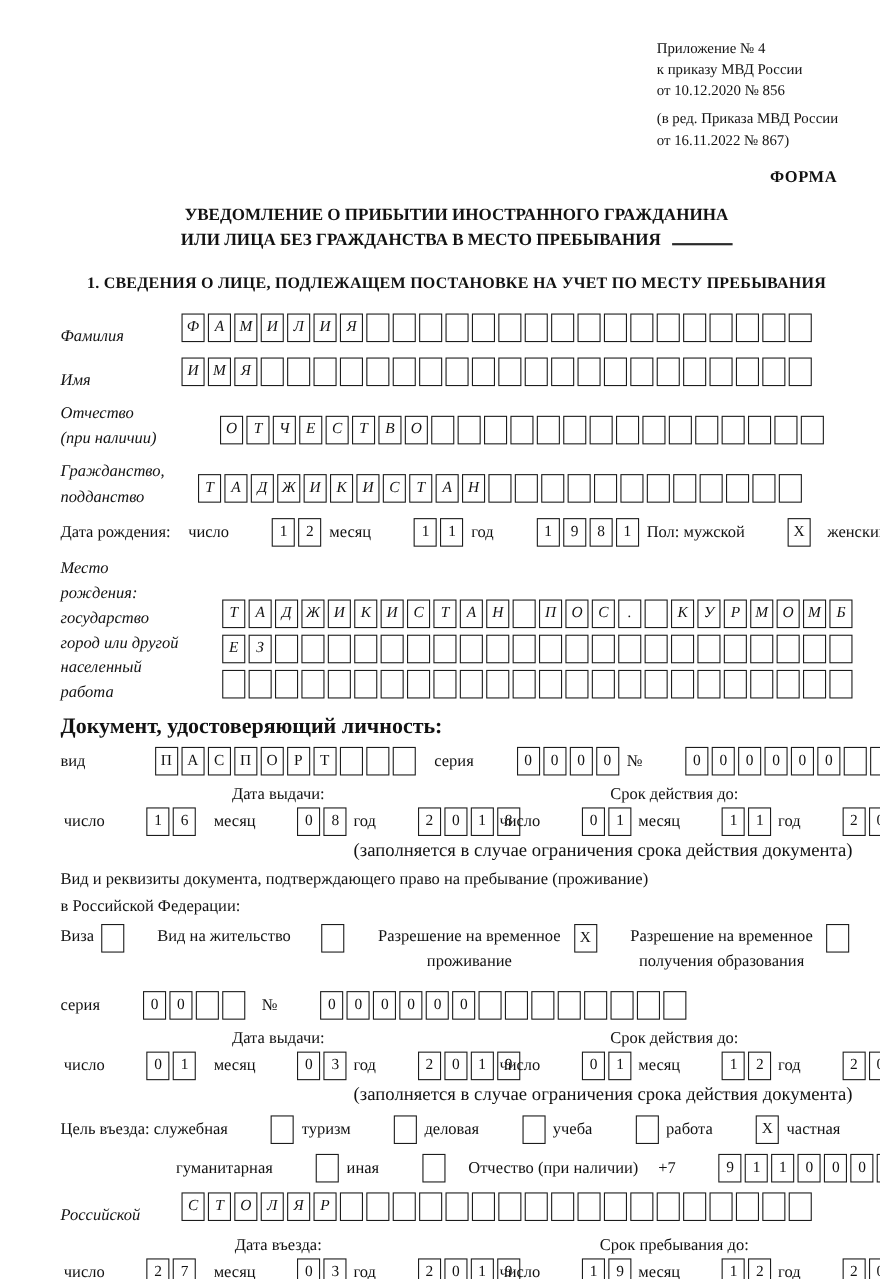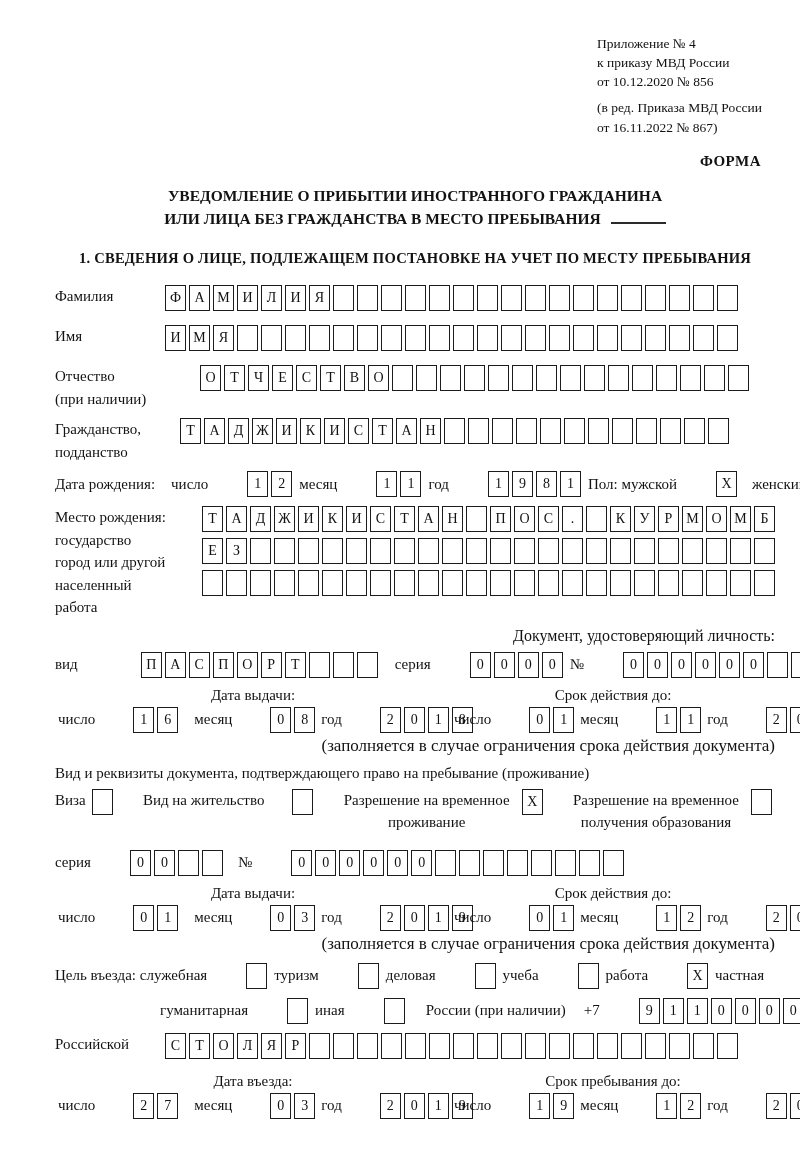--- a/index.html
+++ b/index.html
@@ -21,25 +21,25 @@
   
   .cell{display:inline-block;box-sizing:content-box;width:19px;height:24px;border:1.8px solid #1c1c1c;
         margin-right:3px;text-align:center;line-height:24px;font-size:14px;vertical-align:middle;
         font-family:"Liberation Serif","DejaVu Serif",serif;}
   .cells{white-space:nowrap;display:inline-block;padding-left:35px;}
   
   .inline-row{display:flex;align-items:center;margin-bottom:9px;white-space:nowrap;}
   .t{margin:0 4px;white-space:nowrap;}
   .t:first-child{margin-left:0;}
   .gap{display:inline-block;height:1px;flex:none;}
-  .group{display:flex;align-items:flex-start;margin-bottom:8px;}
+  .group{display:flex;align-items:flex-end;margin-bottom:8px;font-style:italic;}
   .g-label{flex:none;line-height:1.5;}
   .g-rows{flex:1;min-width:0;}
   .cells-row{margin-bottom:6px;white-space:nowrap;}
-  .center-bold{text-align:right;font-weight:normal;font-size:16px;margin:0 0 7px;}
+  .center-bold{text-align:left;font-weight:bold;font-size:20px;margin:0 0 7px;}
   .plain{margin-bottom:7px;}
   .note{font-size:17px;}
   .dates{margin-bottom:9px;}
   .dates-grid{display:grid;grid-template-columns:55% 45%;align-items:center;}
   .dates-h{text-align:center;margin-bottom:3px;}
   .dates-p{display:flex;align-items:center;white-space:nowrap;}
   .dates .t{margin:0 3px;}
   .dates-note{text-align:right;margin-top:3px;}
   .permit-row{display:flex;justify-content:space-between;align-items:flex-start;margin:2px 0 16px;}
   .permit-item{display:flex;align-items:flex-start;}
@@ -166,20 +166,21 @@
             <span class="cells"><span class="cell">0</span><span class="cell">1</span></span>
             <span class="t">месяц</span>
             <span class="cells"><span class="cell">1</span><span class="cell">1</span></span>
             <span class="t">год</span>
             <span class="cells"><span class="cell">2</span><span class="cell">0</span><span class="cell">2</span><span class="cell">5</span></span>
           </div>
         </div>
         <div class="note dates-note">(заполняется в случае ограничения срока действия документа)</div>
       </div>
       <div class="plain">Вид и реквизиты документа, подтверждающего право на пребывание (проживание)</div>
+      <div class="plain">в Российской Федерации:</div>
       <div class="permit-row">
         <div class="permit-item">
           <div class="permit-label" style="margin-right: 6px;">
             <div>Виза</div>
           </div>
           <span class="cell"></span>
         </div>
         <div class="permit-item">
           <div class="permit-label" style="margin-right: 28px;">
             <div>Вид на жительство</div>
@@ -249,21 +250,21 @@
         <span class="cells"><span class="cell"></span></span>
         <span class="t">транзит</span>
         <span class="cells"><span class="cell"></span></span>
       </div>
       <div class="inline-row" style="margin-left: 105px;">
         <span class="t">гуманитарная</span>
         <span class="cells"><span class="cell"></span></span>
         <span class="t">иная</span>
         <span class="cells"><span class="cell"></span></span>
         <span class="gap" style="width: 14px;"></span>
-        <span class="t">России (при наличии)</span>
+        <span class="t">Отчество (при наличии)</span>
         <span class="gap" style="width: 10px;"></span>
         <span class="t">+7</span>
         <span class="cells"><span class="cell">9</span><span class="cell">1</span><span class="cell">1</span><span class="cell">0</span><span class="cell">0</span><span class="cell">0</span><span class="cell">0</span><span class="cell">0</span><span class="cell">0</span><span class="cell"></span></span>
       </div>
       <div class="group">
         <div class="g-label" style="width: 75px;">
           <div>Российской</div>
         </div>
         <div class="g-rows">
           <div class="cells-row"><span class="cells"><span class="cell">С</span><span class="cell">Т</span><span class="cell">О</span><span class="cell">Л</span><span class="cell">Я</span><span class="cell">Р</span><span class="cell"></span><span class="cell"></span><span class="cell"></span><span class="cell"></span><span class="cell"></span><span class="cell"></span><span class="cell"></span><span class="cell"></span><span class="cell"></span><span class="cell"></span><span class="cell"></span><span class="cell"></span><span class="cell"></span><span class="cell"></span><span class="cell"></span><span class="cell"></span><span class="cell"></span><span class="cell"></span></span></div>

